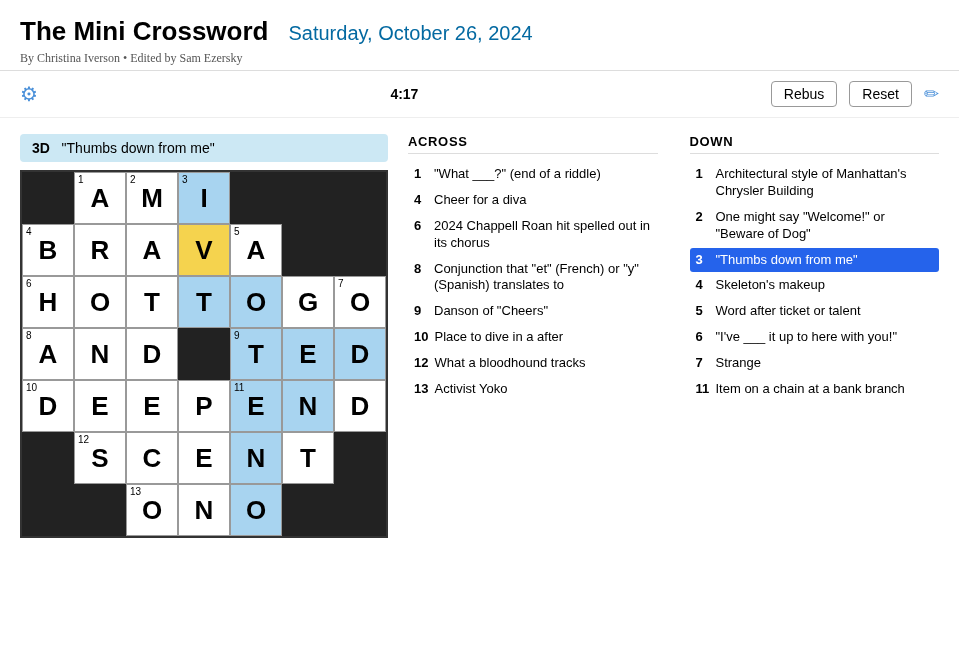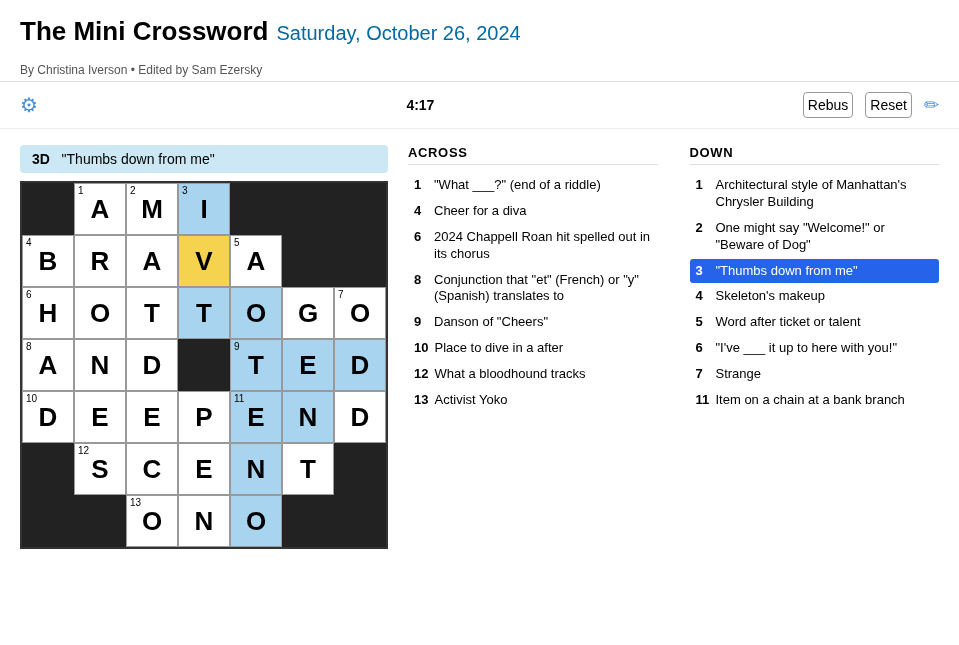--- a/index.html
+++ b/index.html
@@ -1,27 +1,27 @@
 <!DOCTYPE html>
 <html><head>
   <meta charset="utf-8">
   <style>
     * { box-sizing: border-box; margin: 0; padding: 0; }
     body { font-family: Georgia, 'Times New Roman', serif; background: #fff; color: #000; font-size: 14px; }
 
     .header { padding: 16px 20px 4px 20px; border-bottom: 1px solid #ddd; }
-    .header-title { display: flex; align-items: baseline; gap: 8px; }
+    .header-title { display: flex; align-items: baseline; gap: 20px; }
     .header-title h1 { font-size: 26px; font-weight: 900; font-family: 'Arial Black', sans-serif; }
     .header-date { font-size: 20px; font-weight: 400; font-family: Arial, sans-serif; color: #0369a1; }
-    .header-byline { font-size: 12px; color: #555; margin-top: 16px; font-family: Liberation Sans, sans-serif; }
+    .header-byline { font-size: 12px; color: #555; margin-top: 4px; font-family: Liberation Serif, serif; }
 
     .toolbar { display: flex; align-items: center; justify-content: space-between; padding: 10px 20px; border-bottom: 1px solid #eee; }
     .toolbar-left, .toolbar-right { display: flex; align-items: center; gap: 12px; }
     .toolbar-center { font-size: 14px; font-weight: bold; font-family: Arial, sans-serif; }
-    .toolbar-btn { background: none; border: 1px solid #999; border-radius: 4px; padding: 4px 4px; font-size: 14px; cursor: pointer; font-family: Arial, sans-serif; }
+    .toolbar-btn { background: none; border: 1px solid #999; border-radius: 4px; padding: 4px 12px; font-size: 14px; cursor: pointer; font-family: Arial, sans-serif; }
     .gear-icon { color: #4a90d9; font-size: 20px; cursor: pointer; }
     .pencil-icon { color: #4a90d9; font-size: 18px; cursor: pointer; }
 
     .main-content { display: flex; padding: 16px 20px; gap: 20px; }
 
     
     .crossword-area { flex: 0 0 auto; }
     .clue-hint { background: #cce8f4; border-radius: 4px; padding: 6px 12px; margin-bottom: 8px; font-size: 14px; font-family: Arial, sans-serif; }
     .clue-hint-num { font-weight: bold; margin-top: 44px; }
 

